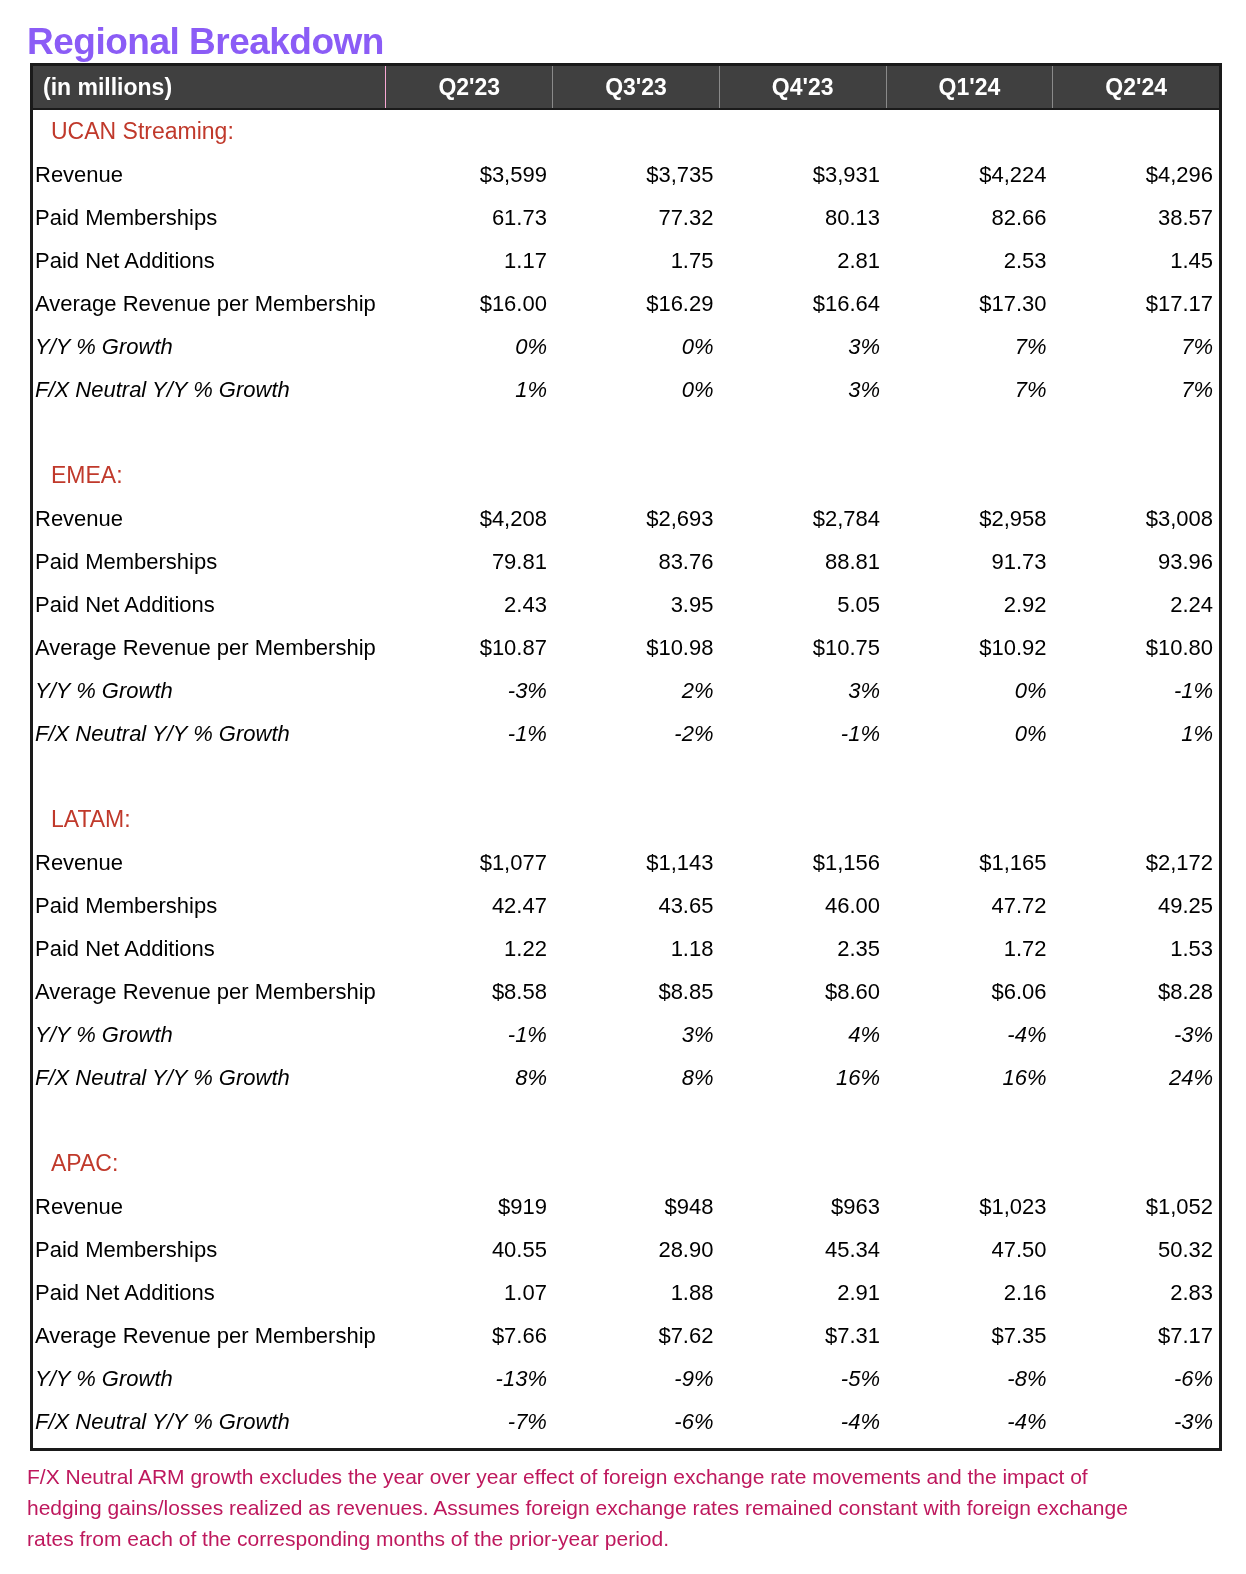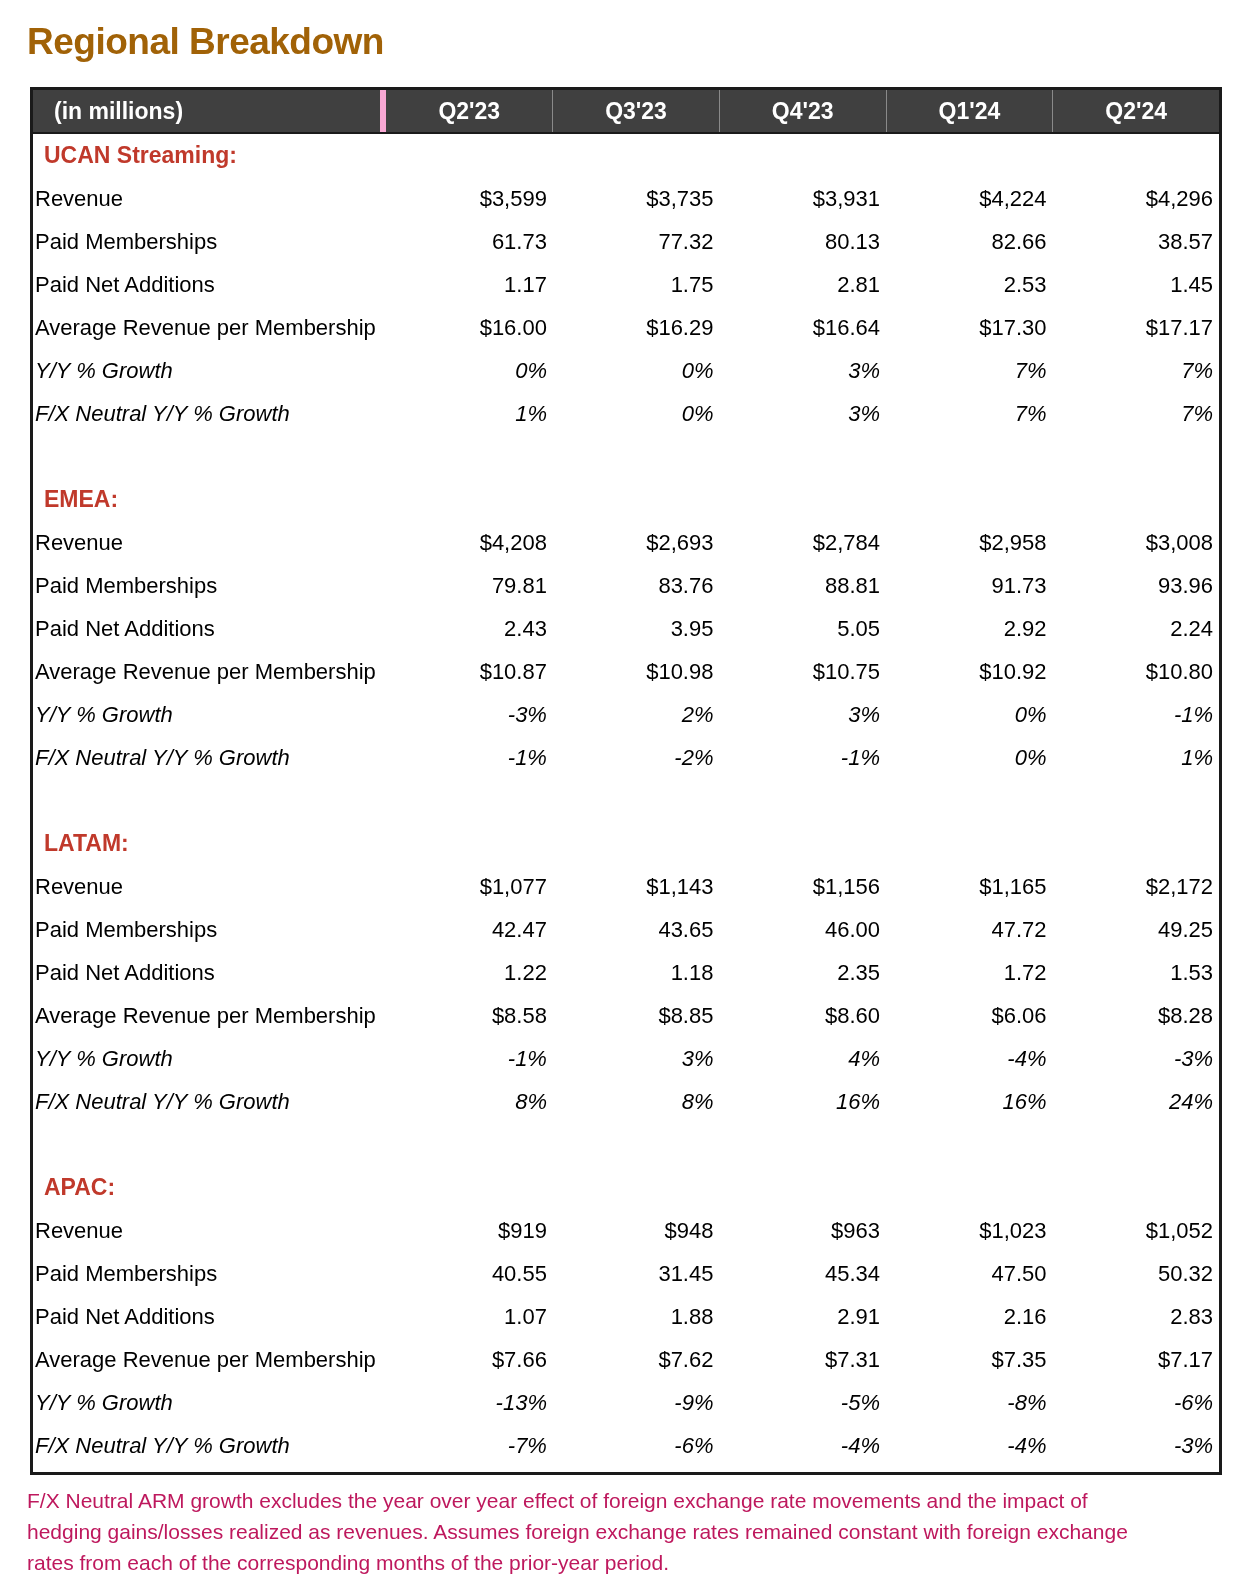--- a/index.html
+++ b/index.html
@@ -10,56 +10,56 @@
   }
   *{box-sizing:border-box;}
   html,body{margin:0;padding:0;}
   body{
     width:1246px;height:1574px;
     background:#FFFFFF;color:#000;
     font-family:"Liberation Sans", sans-serif;
     overflow:hidden;
   }
   .page-title{
-    margin:21px 0 24px 27px;
+    margin:21px 0 0 27px;
     font-size:37px;font-weight:700;
-    letter-spacing:-0.5px;color:#a16207;
+    letter-spacing:-0.5px;color:#8b5cf6;
   }
   .nfx-table{
     margin-left:30px;
     width:1192px;
     border:3px solid var(--border);
   }
   .header-row{
     display:flex;
     height:44px;
     background:var(--header-bg);
     color:var(--header-fg);
     font-size:23px;font-weight:700;
     border-bottom:2px solid var(--border);
   }
   .header-row .hlabel{
     flex:0 0 29.8%;
     display:flex;align-items:center;
-    padding-left:21px;
-    border-right:6px solid #f9a8d4;
+    padding-left:10px;
+    border-right:1px solid #f9a8d4;
   }
   .header-row .hcell{
     flex:1;
     display:flex;align-items:center;justify-content:center;
     border-right:1px solid #8A8A8A;
   }
   .header-row .hcell:last-child{border-right:none;}
   .tbody{padding-bottom:5px;}
   .section-heading{
     height:43px;
     display:flex;align-items:center;
-    padding-left:11px;
+    padding-left:18px;
     color:var(--accent);
-    font-size:23px;font-weight:700;
+    font-size:23px;font-weight:400;
   }
   .spacer{height:43px;}
   .row{
     display:flex;
     height:43px;
     align-items:center;
     font-size:22px;
   }
   .row .label{
     flex:0 0 29.8%;
@@ -250,21 +250,21 @@
         <div class="label">Revenue</div>
         <div class="val">$919</div>
         <div class="val">$948</div>
         <div class="val">$963</div>
         <div class="val">$1,023</div>
         <div class="val">$1,052</div>
       </div>
       <div class="row">
         <div class="label">Paid Memberships</div>
         <div class="val">40.55</div>
-        <div class="val">31.45</div>
+        <div class="val">28.90</div>
         <div class="val">45.34</div>
         <div class="val">47.50</div>
         <div class="val">50.32</div>
       </div>
       <div class="row">
         <div class="label">Paid Net Additions</div>
         <div class="val">1.07</div>
         <div class="val">1.88</div>
         <div class="val">2.91</div>
         <div class="val">2.16</div>

